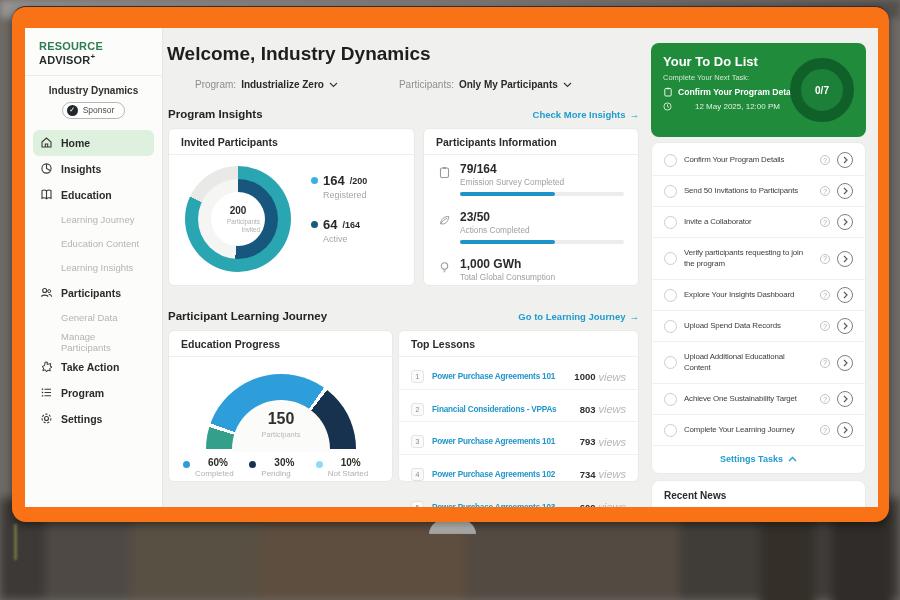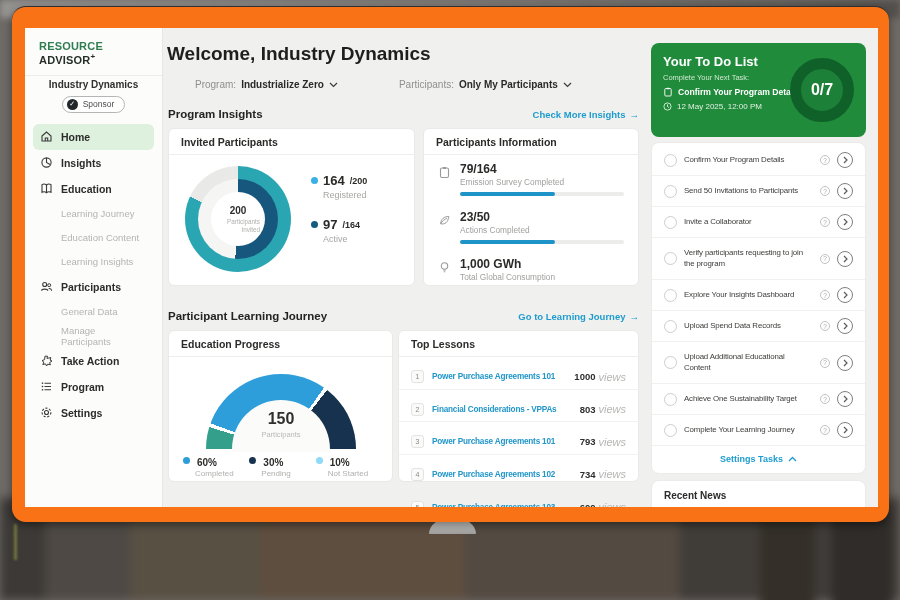--- a/index.html
+++ b/index.html
@@ -30,21 +30,21 @@
   .screen { position:absolute; left:13px; top:21px; width:853px; height:479px;
     background:#f0f0ee; overflow:hidden; }
 
   
   .sidebar { position:absolute; left:0; top:0; width:138px; height:479px;
     background:#fcfcfb; border-right:1px solid #e6e6e4; }
   .brand { padding:12px 0 0 14px; font-size:11px; font-weight:bold; letter-spacing:.2px; }
   .brand .w1 { color:#2e7d50; } .brand .w2 { color:#262e2a; }
   .brand sup { font-size:8px; color:#262e2a; }
   .brand-divider { margin-top:9px; border-bottom:1px solid #ececea; }
-  .org { text-align:center; font-size:10px; font-weight:bold; color:#2f2f2d; margin-top:3px; }
+  .org { text-align:center; font-size:10px; font-weight:bold; color:#2f2f2d; margin-top:9px; }
   .sponsor { margin:6px auto 0; width:fit-content; display:flex; align-items:center; gap:5px;
     border:1px solid #b5b5b3; border-radius:10px; padding:2px 10px 2px 4px;
     font-size:8.5px; color:#4c4c4a; background:#fff; }
   .sponsor .dot { width:11px; height:11px; border-radius:50%; background:#22282a; color:#fff;
     font-size:7px; display:flex; align-items:center; justify-content:center; }
   .nav { margin-top:11px; }
   .nav-item { display:flex; align-items:center; gap:8px; margin:0 8px; padding:0 7px;
     height:26px; font-size:10.5px; font-weight:bold; color:#2c2c2a; border-radius:6px; cursor:pointer; }
   .nav-item.active { background:#def0de; }
   .nav-item svg { flex-shrink:0; }
@@ -96,21 +96,21 @@
   .cardC { left:143px; top:302px; width:225px; height:152px; }
   .gauge-wrap { position:absolute; left:37px; top:43px; width:150px; height:78px; }
   .gauge-clip { position:absolute; width:150px; height:78px; overflow:hidden; }
   .gauge-arc { width:150px; height:150px; border-radius:50%; }
   .gauge-hole { position:absolute; left:26px; top:26px; width:98px; height:98px; border-radius:50%; background:#fbfbf9; }
   .gauge-center { position:absolute; left:0; top:36px; width:150px; text-align:center; }
   .gc-val { font-size:16px; font-weight:bold; color:#2f2f2d; }
   .gc-lab { font-size:7.5px; color:#b9b9b7; margin-top:2px; }
   .gauge-legend { position:absolute; left:14px; right:8px; top:126px; display:flex; }
   .gl-item { width:33%; }
-  .gl-row { display:flex; align-items:flex-start; gap:7px; }
+  .gl-row { display:flex; align-items:flex-end; gap:18px; }
   .gl-dot { width:7px; height:7px; border-radius:50%; }
   .gl-val { font-size:10px; font-weight:bold; color:#2c2c2a; }
   .gl-lab { font-size:8px; color:#b0b0ae; margin:1px 0 0 12px; }
 
   
   .cardD { left:373px; top:302px; width:241px; height:152px; }
   .lesson { display:flex; align-items:center; height:24.5px; padding:0 12px; border-bottom:1px solid #f2f2f0;margin-top:8px; }
   .lesson:last-child { border-bottom:none; }
   .rank { width:13px; height:13px; border:1px solid #e3e3e1; border-radius:3px; background:#fafaf8;
     font-size:7px; color:#8a8a88; display:flex; align-items:center; justify-content:center; flex-shrink:0; }
@@ -119,24 +119,24 @@
   .views { font-size:9.5px; font-weight:bold; color:#2e2e2c; }
   .views-label { font-size:11px; color:#b5b5b3; margin-left:3px;font-style:italic; }
 
   
   .todo-green { position:absolute; left:626px; top:15px; width:215px; height:94px; border-radius:8px;
     background:#1f8b3b; padding:11px 12px; color:#fff; }
   .tg-title { font-size:13px; font-weight:bold; }
   .tg-sub { font-size:7.5px; color:#cfe7cf; margin-top:4px; }
   .tg-task { display:flex; gap:5px; align-items:center; margin-top:5px; font-size:8.6px;
     font-weight:bold; white-space:nowrap; }
-  .tg-due { display:flex; gap:5px; align-items:center; margin-top:5px; font-size:8px; color:#e2f0e2; }
+  .tg-due { display:flex; gap:23px; align-items:center; margin-top:5px; font-size:8px; color:#e2f0e2; }
   .tg-ring { position:absolute; right:12px; top:15px; width:64px; height:64px; border-radius:50%;
     background:#1d8038; border:11px solid #0f6129; display:flex; align-items:center; justify-content:center;
-    font-size:16px; font-weight:bold; color:#fff; }
+    font-size:10px; font-weight:bold; color:#fff; }
 
   .tasks-card { position:absolute; left:626px; top:114px; width:215px; height:332px;
     background:#fff; border:1px solid #ebebe9; border-radius:8px; padding-top:2px; }
   .task-row { display:flex; align-items:center; gap:7px; padding:0 12px; height:31px; border-bottom:1px solid #f0f0ee; }
   .task-row.tall { height:42px; }
   .task-check { width:13px; height:13px; border:1.4px solid #cdcdcb; border-radius:50%; flex-shrink:0; cursor:pointer; }
   .task-label { flex:1; font-size:7.9px; letter-spacing:-.15px; color:#3c3c3a; line-height:1.3; }
   .task-info { width:10px; height:10px; border:1px solid #c2c2c0; border-radius:50%; color:#a5a5a3;
     font-size:6.5px; display:flex; align-items:center; justify-content:center; flex-shrink:0; cursor:pointer; }
   .task-go { width:16px; height:16px; border:1.3px solid #7f7f7d; border-radius:50%;
@@ -278,21 +278,21 @@
           <div class="leg-row">
             <span class="leg-dot" style="background: rgb(57, 177, 228);"></span>
             <span class="leg-val">164</span>
             <span class="leg-total">/200</span>
           </div>
           <div class="leg-label">Registered</div>
         </div>
         <div>
           <div class="leg-row">
             <span class="leg-dot" style="background: rgb(23, 90, 128);"></span>
-            <span class="leg-val">97</span>
+            <span class="leg-val">64</span>
             <span class="leg-total">/164</span>
           </div>
           <div class="leg-label">Active</div>
         </div>
       </div>
     </div>
 
     <div class="card cardB">
       <div class="card-title">Participants Information</div>
       <div class="statB" style="top:33px;">

